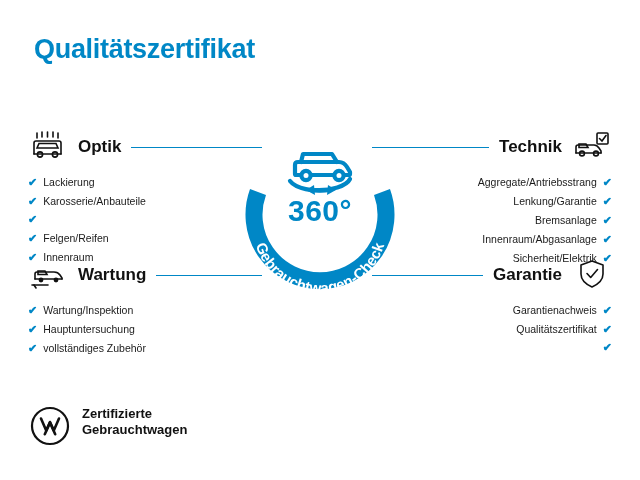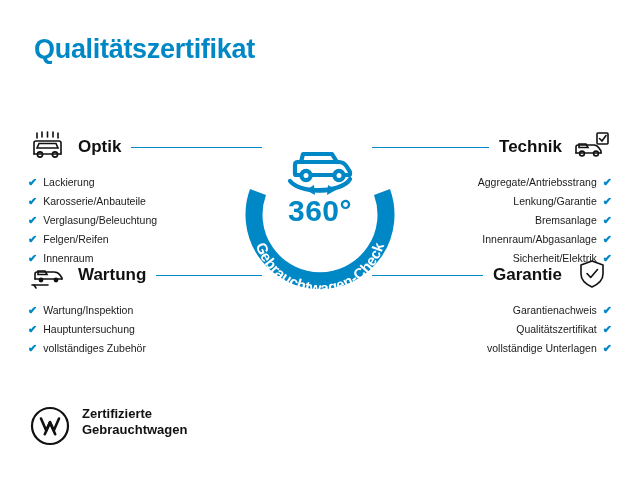--- a/index.html
+++ b/index.html
@@ -173,21 +173,20 @@
       <li>
           <span class="check">✔</span>
           <span>Lackierung</span>
         </li>
       <li>
           <span class="check">✔</span>
           <span>Karosserie/Anbauteile</span>
         </li>
       <li>
           <span class="check">✔</span>
-          <span>Verglasung/Beleuchtung</span>
         </li>
       <li>
           <span class="check">✔</span>
           <span>Felgen/Reifen</span>
         </li>
       <li>
           <span class="check">✔</span>
           <span>Innenraum</span>
         </li>
     </ul>
@@ -286,21 +285,20 @@
       <li>
           <span class="check">✔</span>
           <span>Garantienachweis</span>
         </li>
       <li>
           <span class="check">✔</span>
           <span>Qualitätszertifikat</span>
         </li>
       <li>
           <span class="check">✔</span>
-          <span>vollständige Unterlagen</span>
         </li>
     </ul>
   </div>
 
   <div class="seal">
     <svg width="190" height="200" viewBox="0 0 190 200">
       <defs>
         <path id="arcpath" d="M 28 108 A 67 67 0 1 0 162 108"></path>
       </defs>
 

